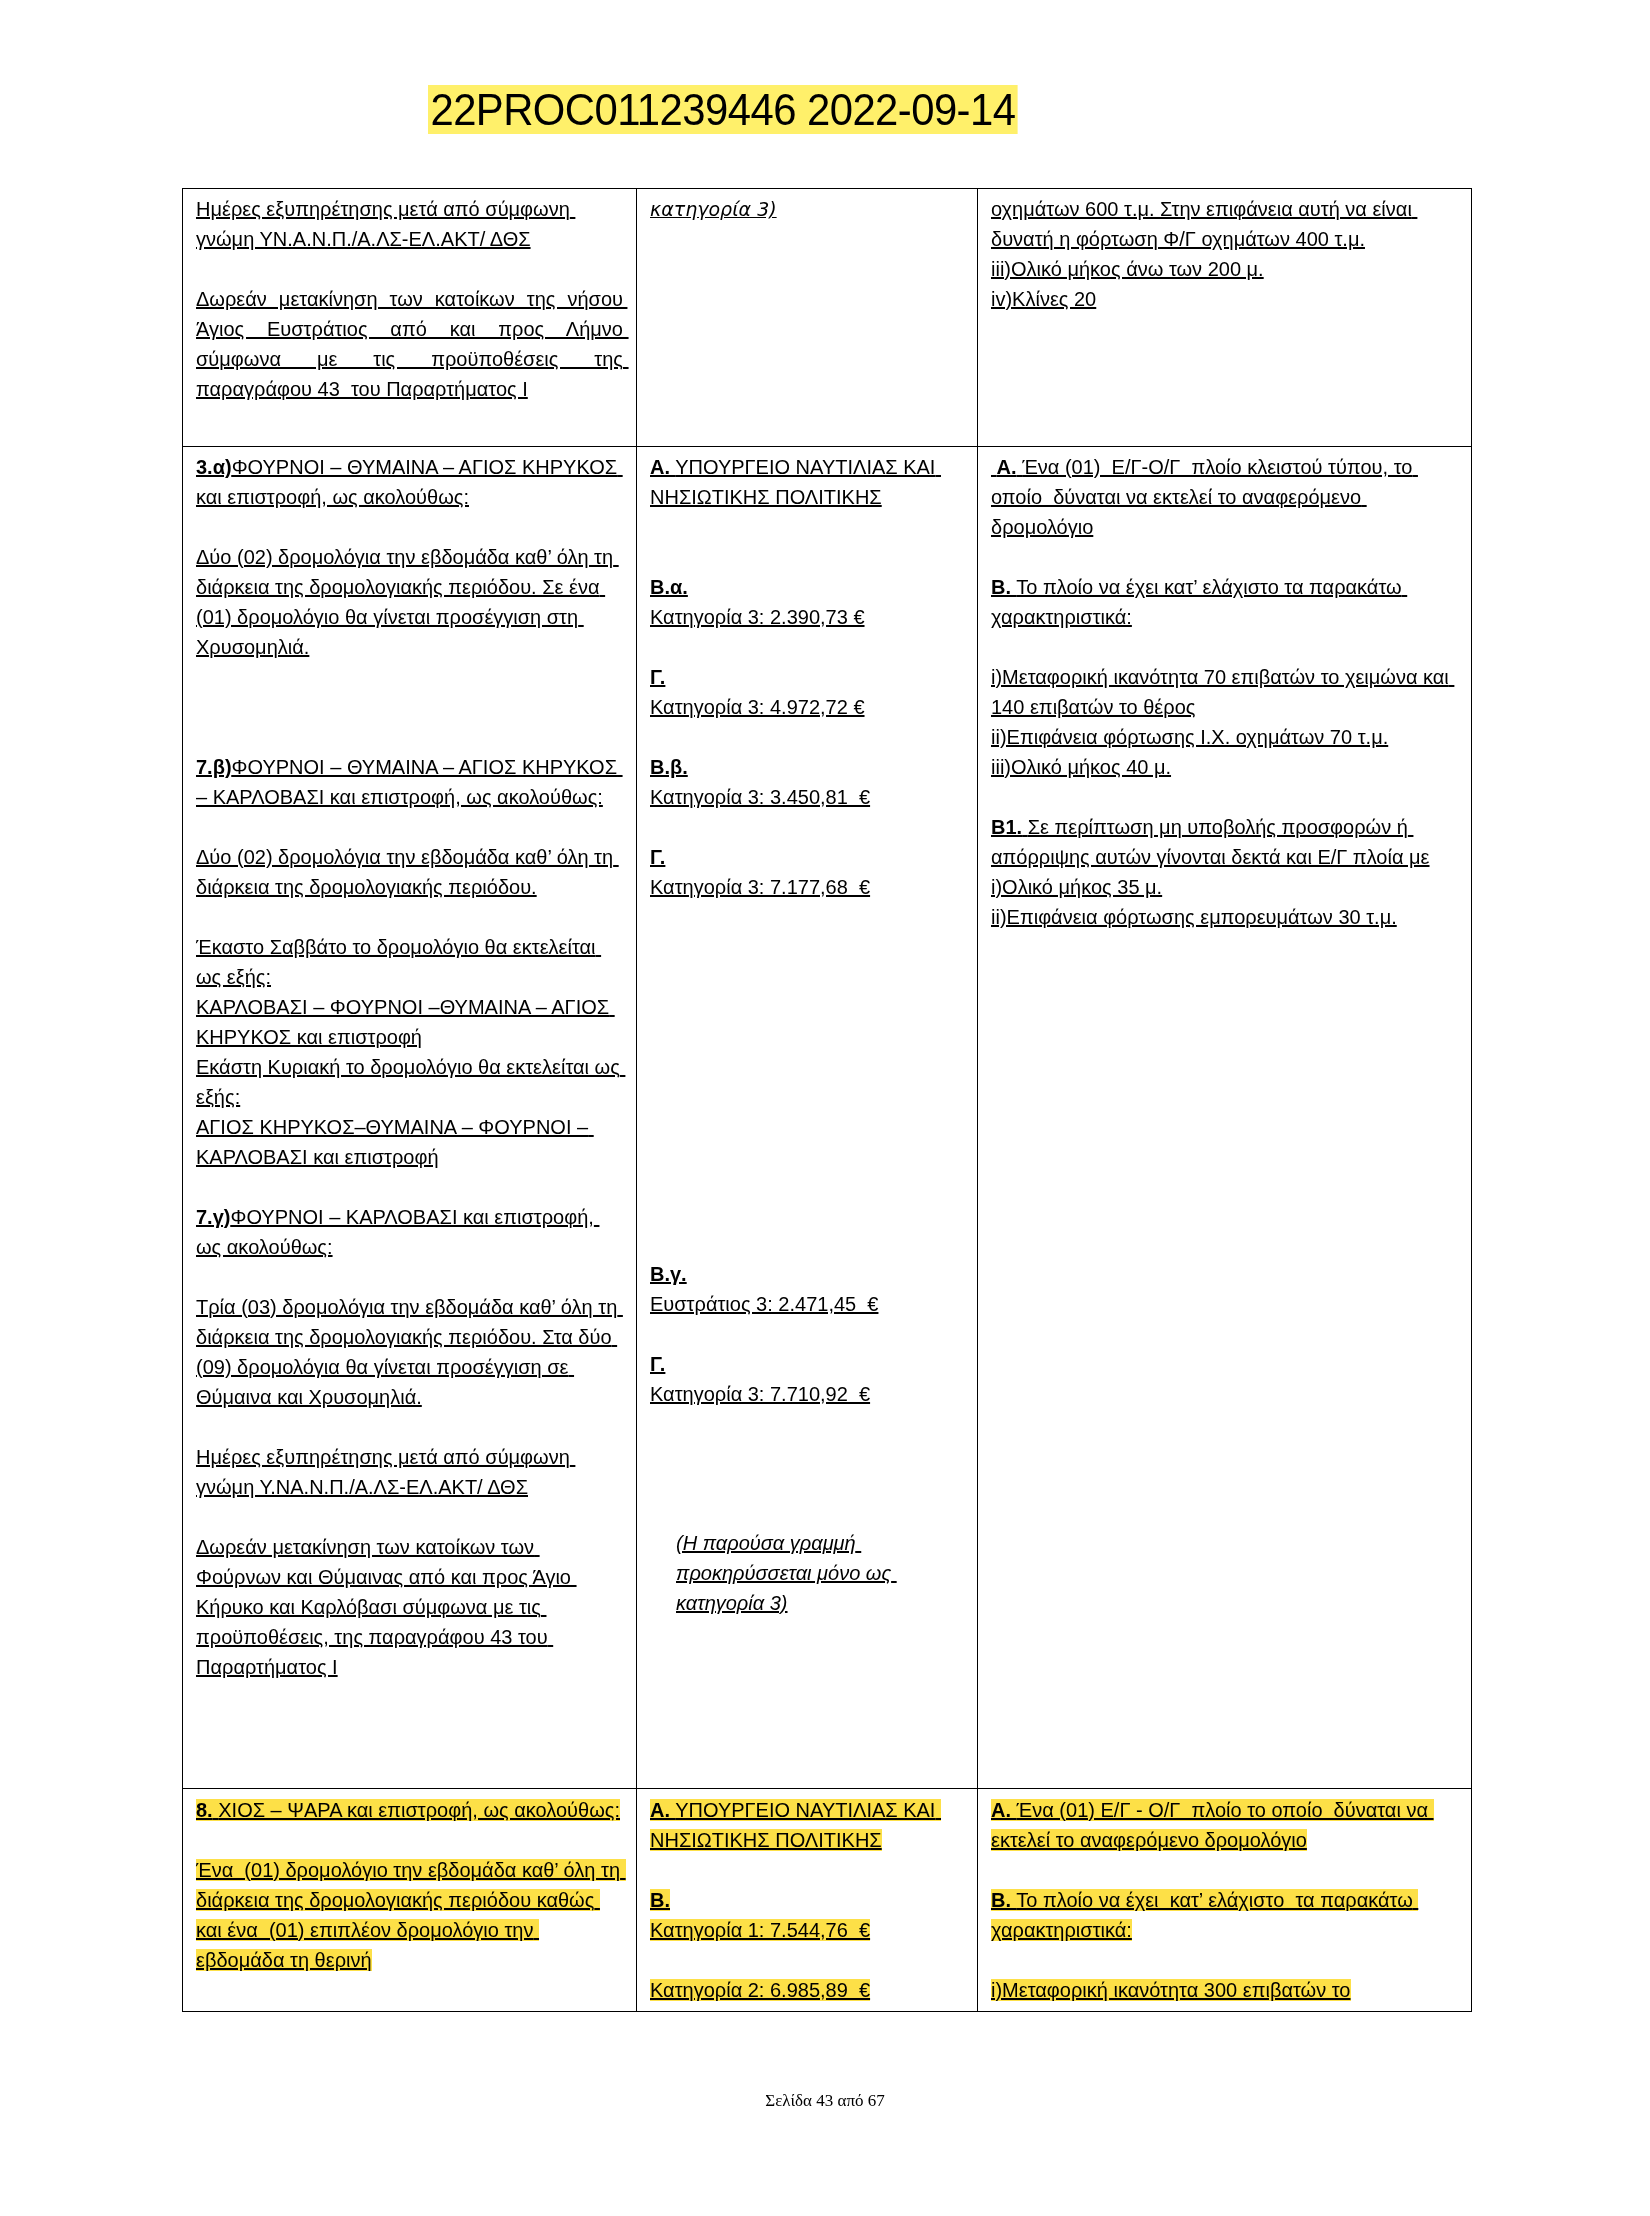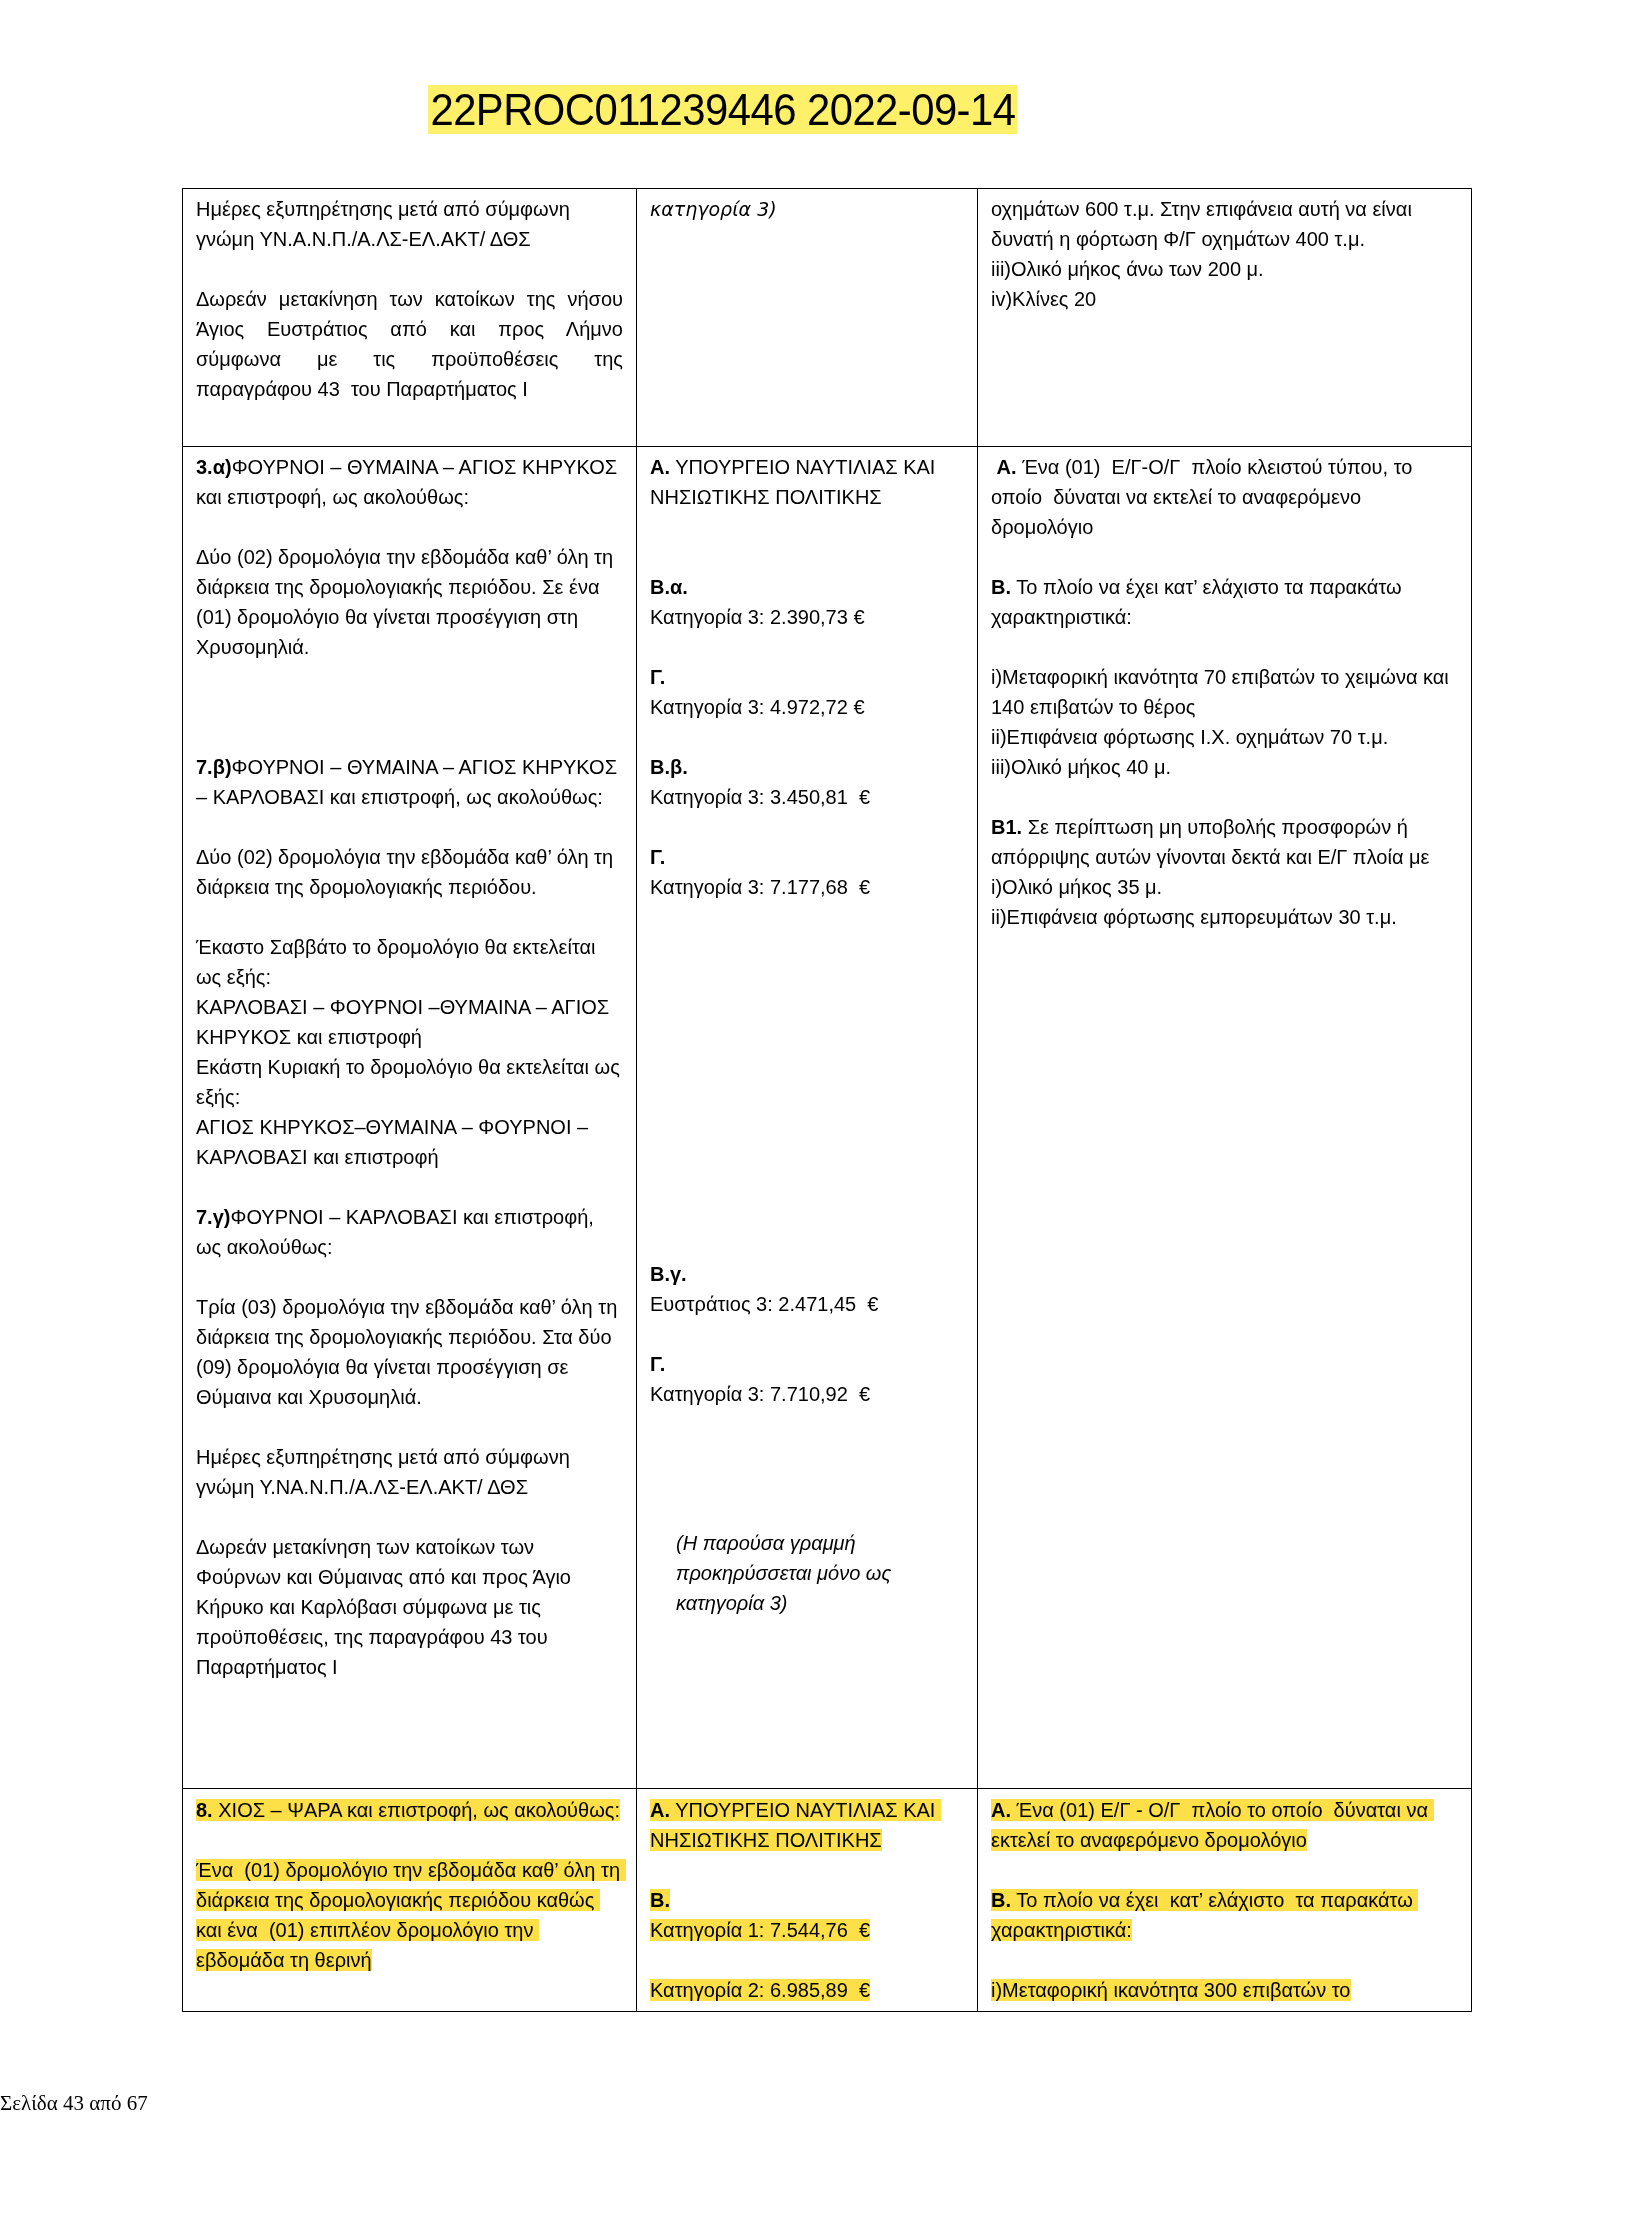--- a/index.html
+++ b/index.html
@@ -9,31 +9,31 @@
            background: #fff06a; font-family: "Liberation Sans", sans-serif; font-size: 45px;
            line-height: 49px; letter-spacing: -0.6px; transform: scaleX(0.93); transform-origin: left center; }
   table.grid { position: absolute; left: 182px; top: 188px; width: 1289px; border-collapse: collapse;
                table-layout: fixed; }
   table.grid td { border: 1.9px solid #000; vertical-align: top; padding: 5.2px 13px 6.5px 13px;
                   font-family: "Liberation Sans", "DejaVu Sans", sans-serif; font-size: 20px; line-height: 30px; }
   col.c1 { width: 454px; } col.c2 { width: 341px; } col.c3 { width: 494px; }
   .r-top td { height: 245px; }
   .r7 td { height: 1330px; }
   .r8 td { height: 197px; }
-  .p { margin: 0; white-space: pre-wrap; }
+  .p { margin: 0; white-space: pre-wrap; text-decoration: underline; }
   .gap { height: 30px; }
   .gap2 { height: 60px; }
   .just { text-align: justify; text-align-last: left; }
   .center { text-align: left; }
   .ital { font-style: italic; }
   .mid { font-family: "DejaVu Sans", sans-serif; font-size: 19px; }
   b { font-weight: bold; }
   .hl { background: #fde047; }
-  .footer { position: absolute; left: 0; width: 1650px; top: 2091px; text-align: left;
-            font-family: "Liberation Serif", "DejaVu Serif", serif; font-size: 21px; }
+  .footer { position: absolute; left: 0; width: 1650px; top: 2091px; text-align: center;
+            font-family: "Liberation Serif", "DejaVu Serif", serif; font-size: 17px; }
 </style>
 </head>
 <body>
 
 <div class="stamp">22PROC011239446 2022-09-14</div>
 
 <table class="grid">
   <colgroup>
       <col class="c1">
       <col class="c2">

